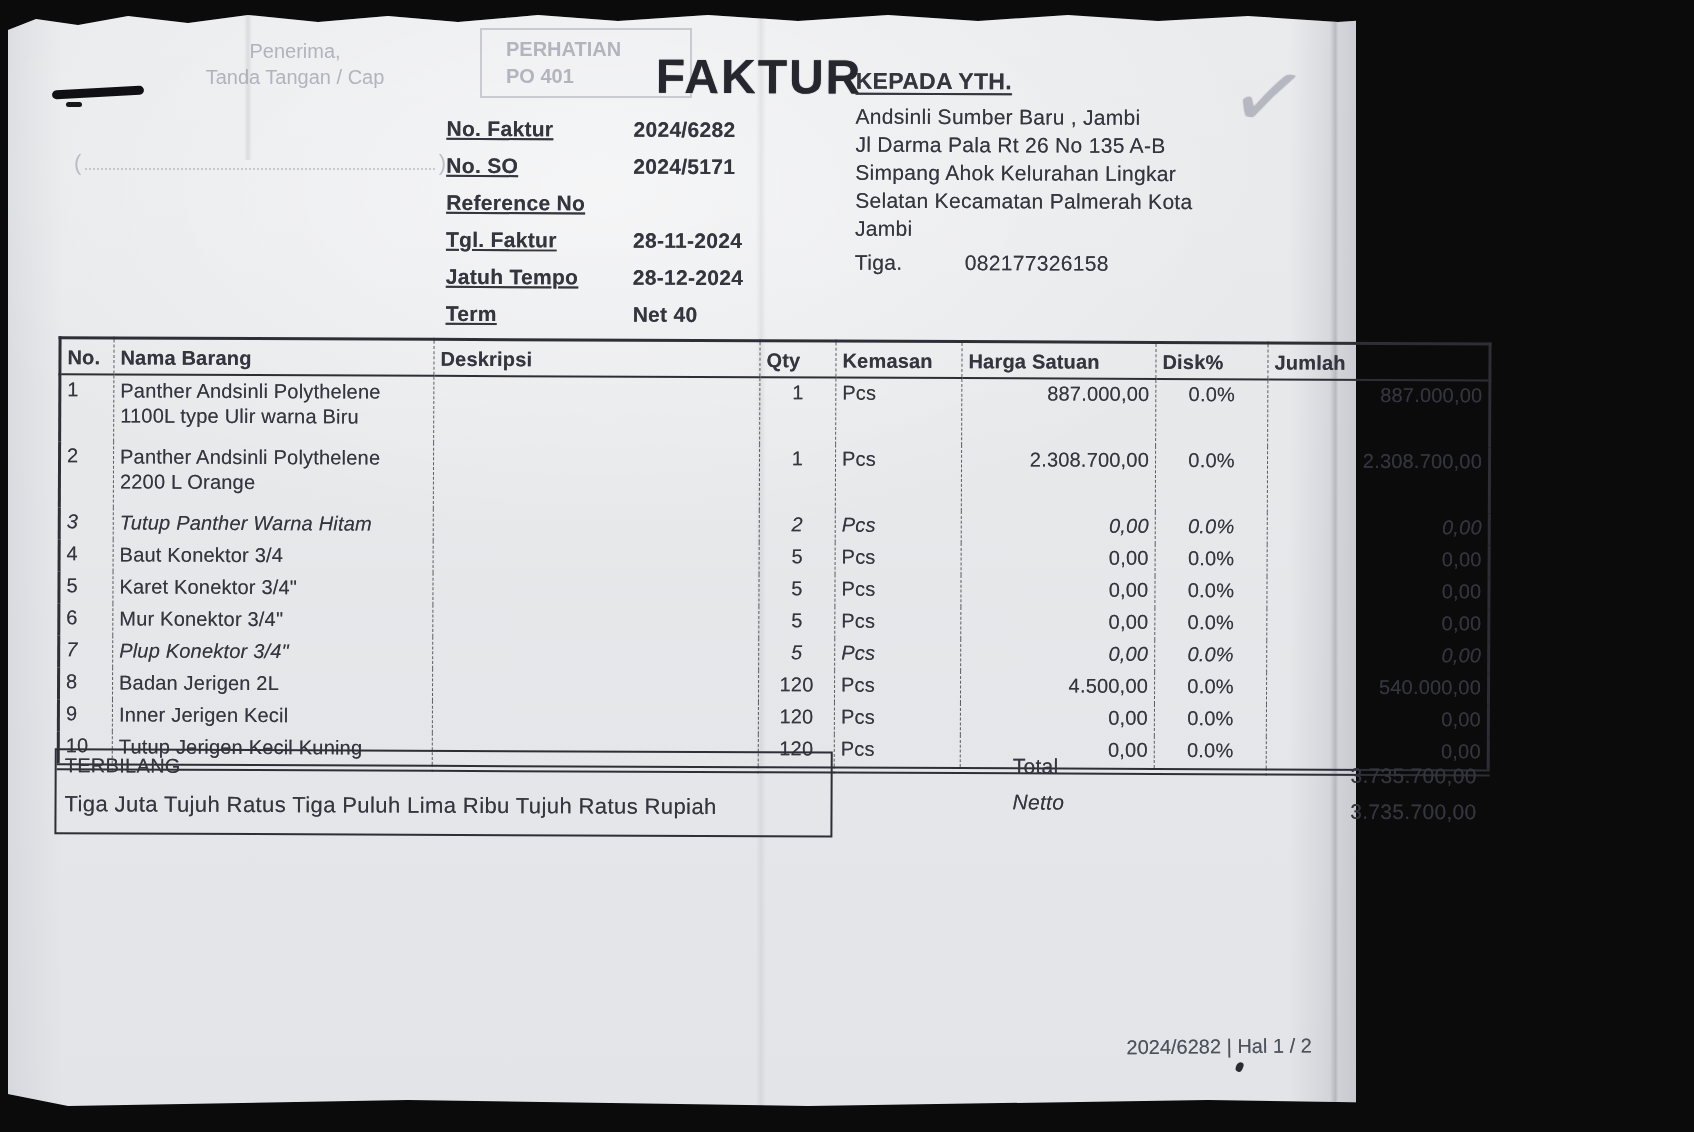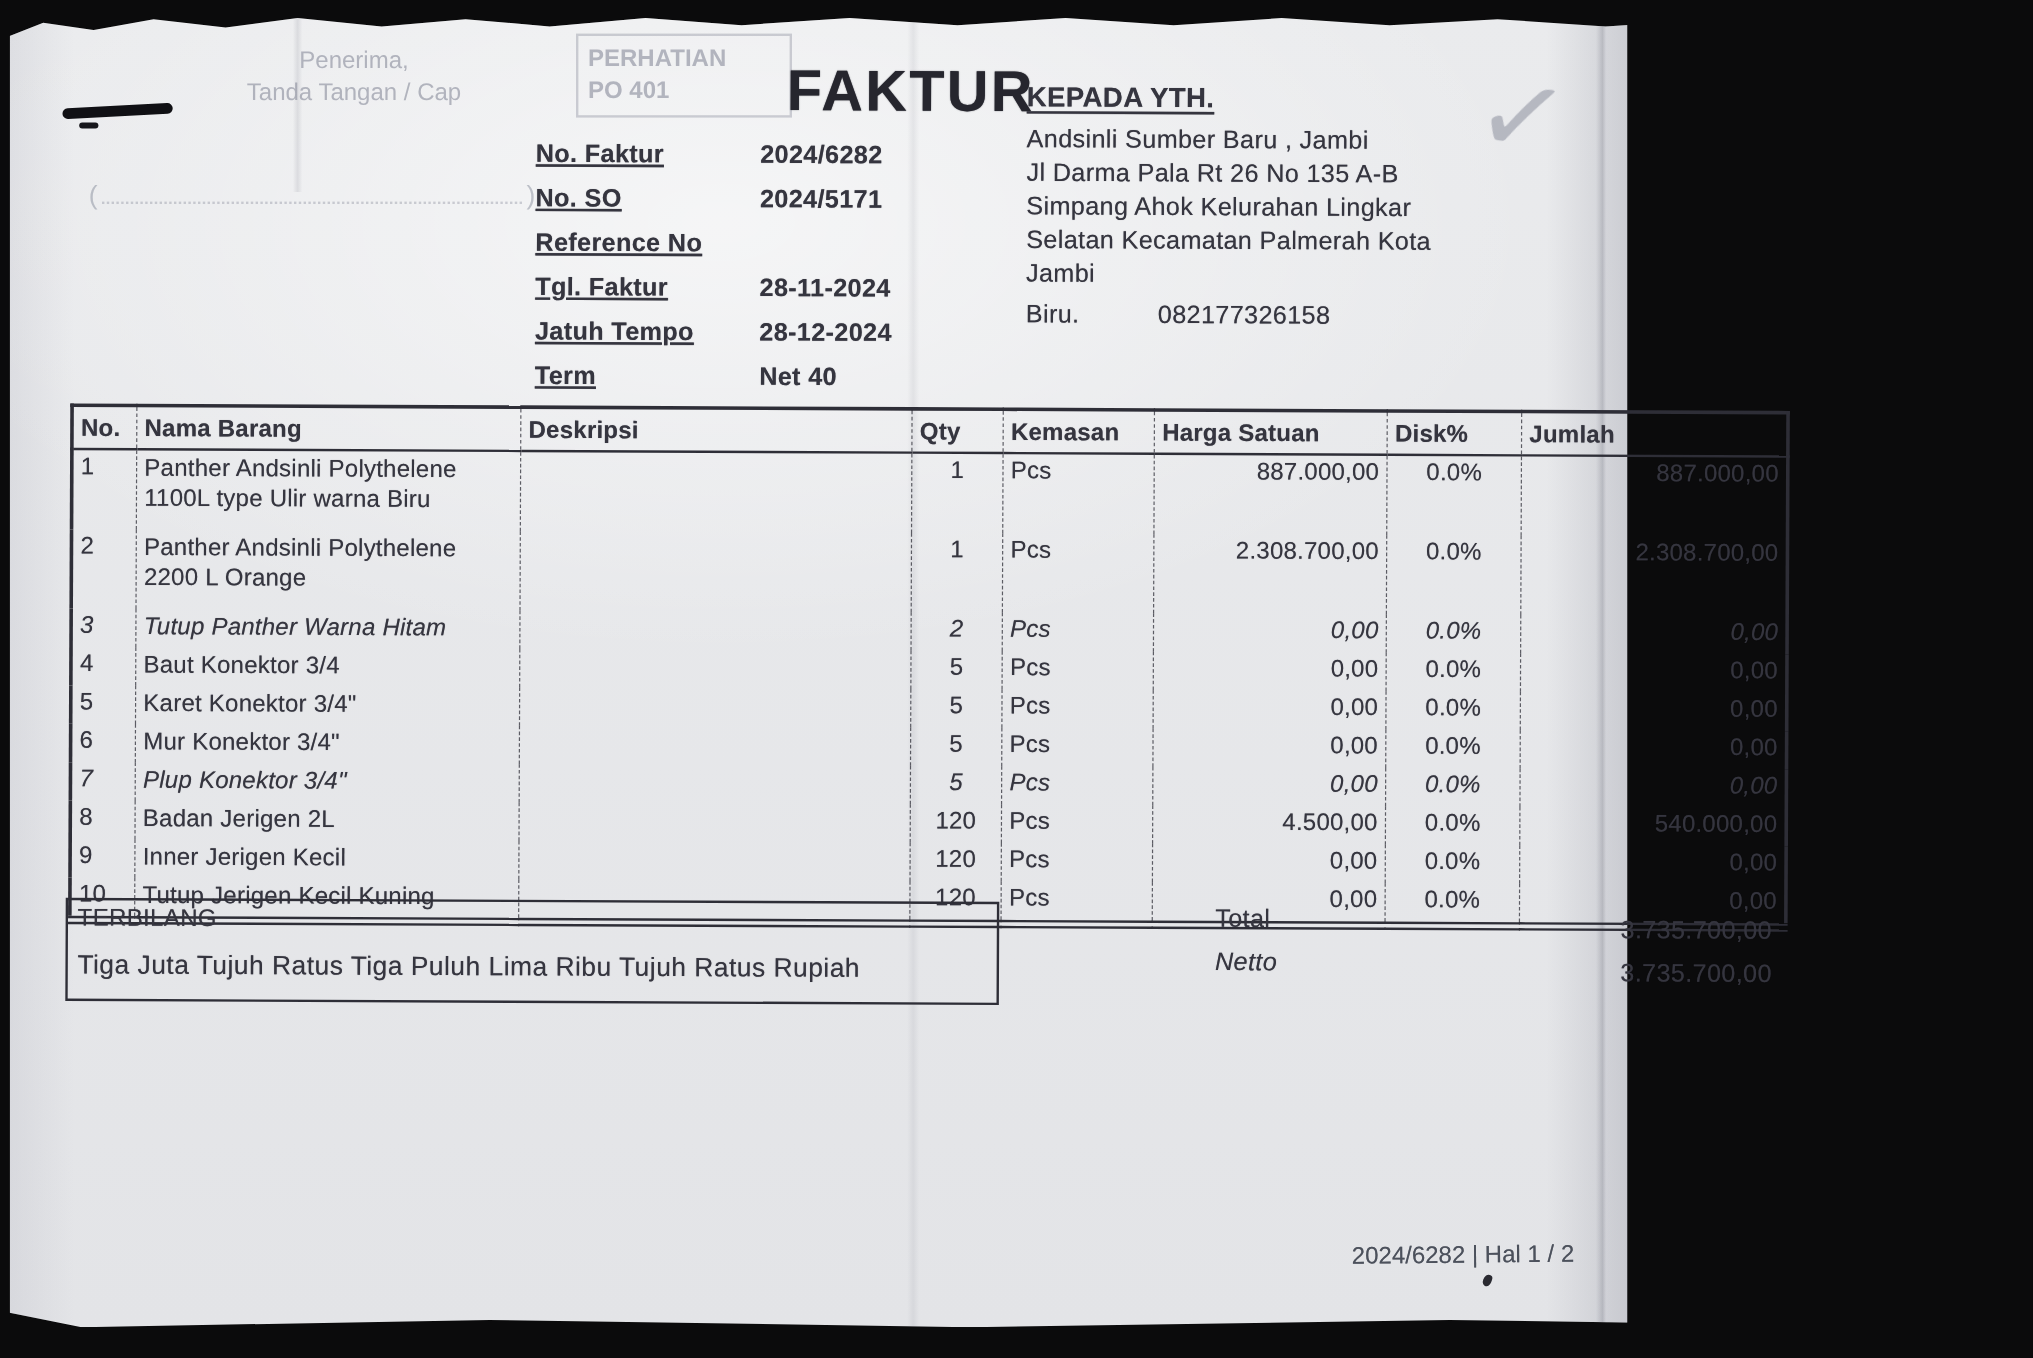--- a/index.html
+++ b/index.html
@@ -32,21 +32,21 @@
 
   .ghost-penerima{position:absolute;left:142px;top:28px;width:290px;text-align:center;
     font-size:20px;line-height:26px;filter:blur(0.4px);}
   .pen-mark{position:absolute;left:44px;top:78px;width:92px;height:9px;background:#101014;
     border-radius:5px;transform:rotate(-3deg);}
   .pen-mark2{position:absolute;left:58px;top:92px;width:16px;height:5px;background:#17171c;
     border-radius:3px;}
   .ghost-parens{position:absolute;left:66px;top:140px;width:372px;display:flex;align-items:flex-end;
     font-size:22px;color:rgba(125,130,146,0.45);filter:blur(0.4px);}
   .ghost-parens .dots{flex:1;border-bottom:2px dotted rgba(125,130,146,0.35);margin:0 4px 6px 4px;}
-  .ghost-perhatian{position:absolute;left:472px;top:18px;width:160px;padding:6px 8px;
+  .ghost-perhatian{position:absolute;left:472px;top:18px;width:160px;padding:6px 24px;
     border:2px solid rgba(125,130,146,0.35);font-size:20px;font-weight:700;line-height:27px;
     filter:blur(0.4px);}
   .ghost-check{position:absolute;left:1222px;top:34px;font-size:92px;
     color:rgba(138,142,156,0.55);transform:rotate(10deg);filter:blur(0.6px);font-weight:400;}
   .ink-speck{position:absolute;left:1228px;top:1052px;width:7px;height:10px;background:#2a2a31;
     border-radius:60% 40% 50% 50%;transform:rotate(20deg);}
 
   .title{position:absolute;left:648px;top:38px;font-size:48px;font-weight:800;
     letter-spacing:2px;color:#26262e;text-shadow:0 0 1px rgba(38,38,46,0.8);}
 
@@ -130,21 +130,21 @@
     <div class="recipient">
       <div class="kepada ink">KEPADA YTH.</div>
       <div>
           <div class="addr-line ink">Andsinli Sumber Baru , Jambi</div>
           <div class="addr-line ink">Jl Darma Pala Rt 26 No 135 A-B</div>
           <div class="addr-line ink">Simpang Ahok Kelurahan Lingkar</div>
           <div class="addr-line ink">Selatan Kecamatan Palmerah Kota</div>
           <div class="addr-line ink">Jambi</div>
         </div>
       <div class="telp-row ink">
-        <span class="tl">Biru.</span>
+        <span class="tl">Tiga.</span>
         <span>082177326158</span>
       </div>
     </div>
 
     <div class="meta ink">
         <div class="meta-row">
           <span class="ml">No. Faktur</span>
           <span class="mv">2024/6282</span>
         </div>
         <div class="meta-row">

